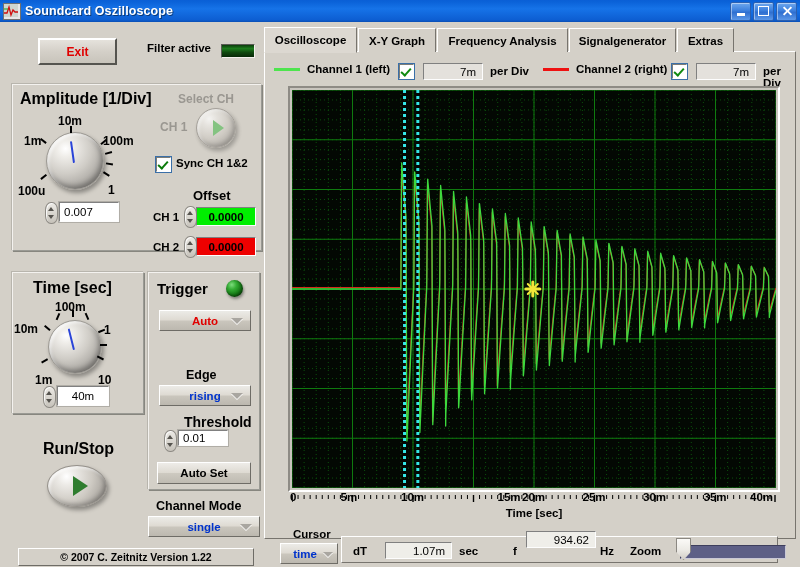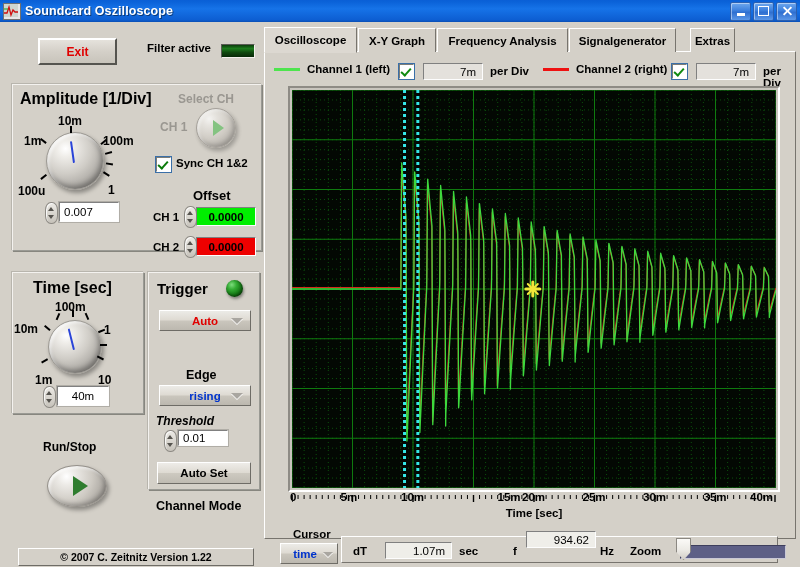--- a/index.html
+++ b/index.html
@@ -399,45 +399,49 @@
 
   <div class="combo" style="left:159px;top:310px;width:90px;">
     <span style="color:#e00000">Auto</span>
     <span class="arrow"></span>
   </div>
   <div class="lbl" style="left:186px;top:368px;font-size:12.5px;">Edge</div>
   <div class="combo" style="left:159px;top:385px;width:90px;">
     <span style="color:#0033cc">rising</span>
     <span class="arrow"></span>
   </div>
-  <div class="lbl" style="left:156px;top:414px;font-size:12px;font-style:italic;">Threshold</div>
+  <div class="lbl" style="left:184px;top:414px;font-size:14px;">Threshold</div>
   <div class="spinner" style="left:164px;top:430px;">
     <div class="up"></div>
     <div class="dn"></div>
   </div>
   <div class="numfield" style="left:178px;top:430px;width:50px;height:16px;">0.01</div>
   <div class="btn3d" style="left:157px;top:462px;width:92px;height:20px;">Auto Set</div>
 
-  <div class="lbl" style="left:43px;top:440px;font-size:12px;text-align:right;">Run/Stop</div>
+  <div class="lbl" style="left:43px;top:440px;font-size:16px;text-align:right;">Run/Stop</div>
   <div class="roundbtn" style="left:47px;top:465px;width:58px;height:40px;border-radius:50%;">
     <div class="play"></div>
   </div>
 
   <div class="lbl" style="left:156px;top:499px;font-size:12.5px;">Channel Mode</div>
+  <div class="combo" style="left:148px;top:516px;width:110px;">
+    <span style="color:#0033cc">single</span>
+    <span class="arrow"></span>
+  </div>
 
   <div class="copyright">© 2007   C. Zeitnitz Version 1.22</div>
 
   <div class="tabpanel"></div>
 
   <div class="tabstrip">
     <div class="tab active" style="left:0px;width:93px;">Oscilloscope</div>
     <div class="tab" style="left:94px;width:78px;">X-Y Graph</div>
     <div class="tab" style="left:173px;width:131px;">Frequency Analysis</div>
     <div class="tab" style="left:305px;width:107px;">Signalgenerator</div>
-    <div class="tab" style="left:426px;width:45px;">Extras</div>
+    <div class="tab" style="left:413px;width:57px;">Extras</div>
   </div>
 
   <div class="chlegend" style="left:274px;top:63px;">
     <span class="chline" style="background:#4ee44e"></span>
     <span class="chtext">Channel 1 (left)</span>
   </div>
   <div class="chk" style="left:399px;top:64px;"></div>
   <div class="perdiv" style="left:423px;top:63px;">7m</div>
   <div class="perdivlbl" style="left:490px;top:65px;">per Div</div>
 

